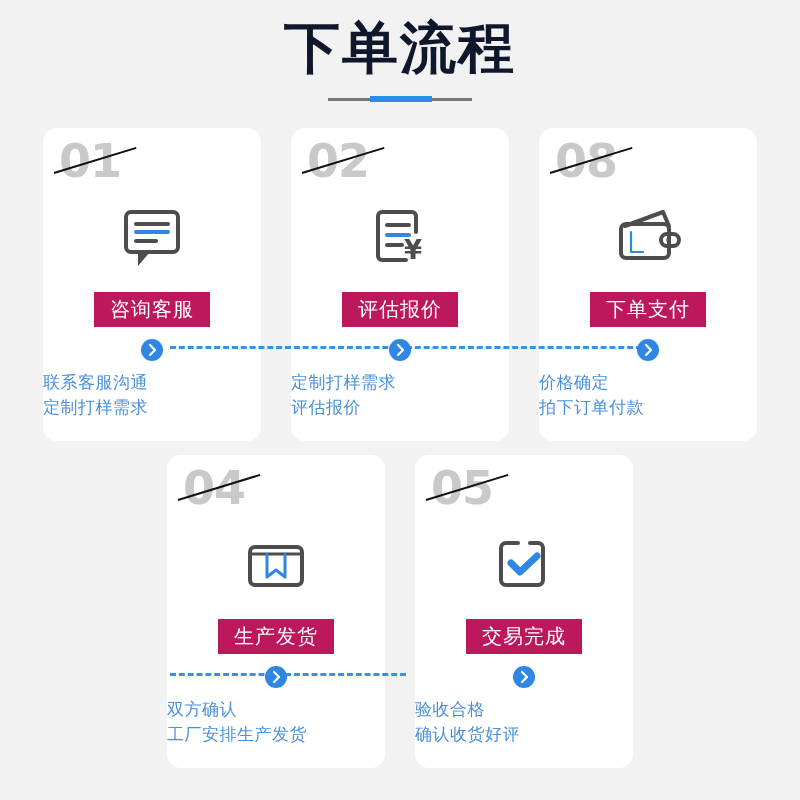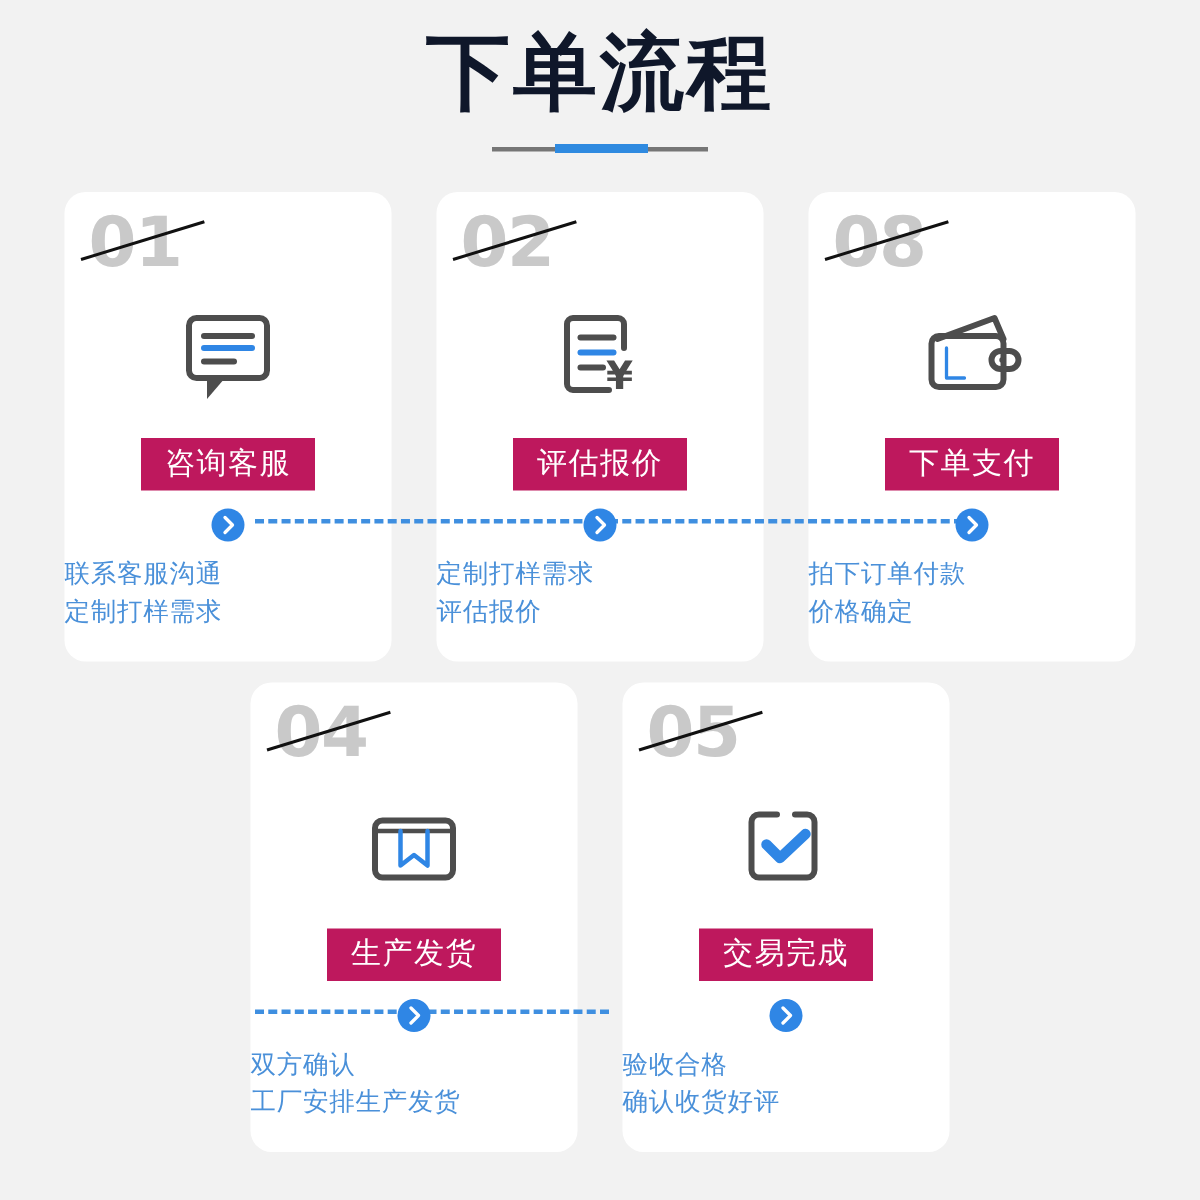--- a/index.html
+++ b/index.html
@@ -265,22 +265,22 @@
         <button class="step-btn">下单支付</button>
       </div>
       <div class="connector-strip">
         <div class="arrow-circle">
           <svg width="22" height="22" viewBox="0 0 22 22">
             <path d="M9 6 L14 11 L9 16" fill="none" stroke="#ffffff" stroke-width="2.2" stroke-linecap="round" stroke-linejoin="round"></path>
           </svg>
         </div>
       </div>
       <div class="desc">
+        <div>价格确定</div>
         <div>拍下订单付款</div>
-        <div>价格确定</div>
       </div>
     </div>
   </div>
 
   <div class="row row-2">
 
     <div class="dash-line" style="left:170px; width:236px; top:218px;"></div>
 
     <div class="card">
       <div class="card-num-wrap">

